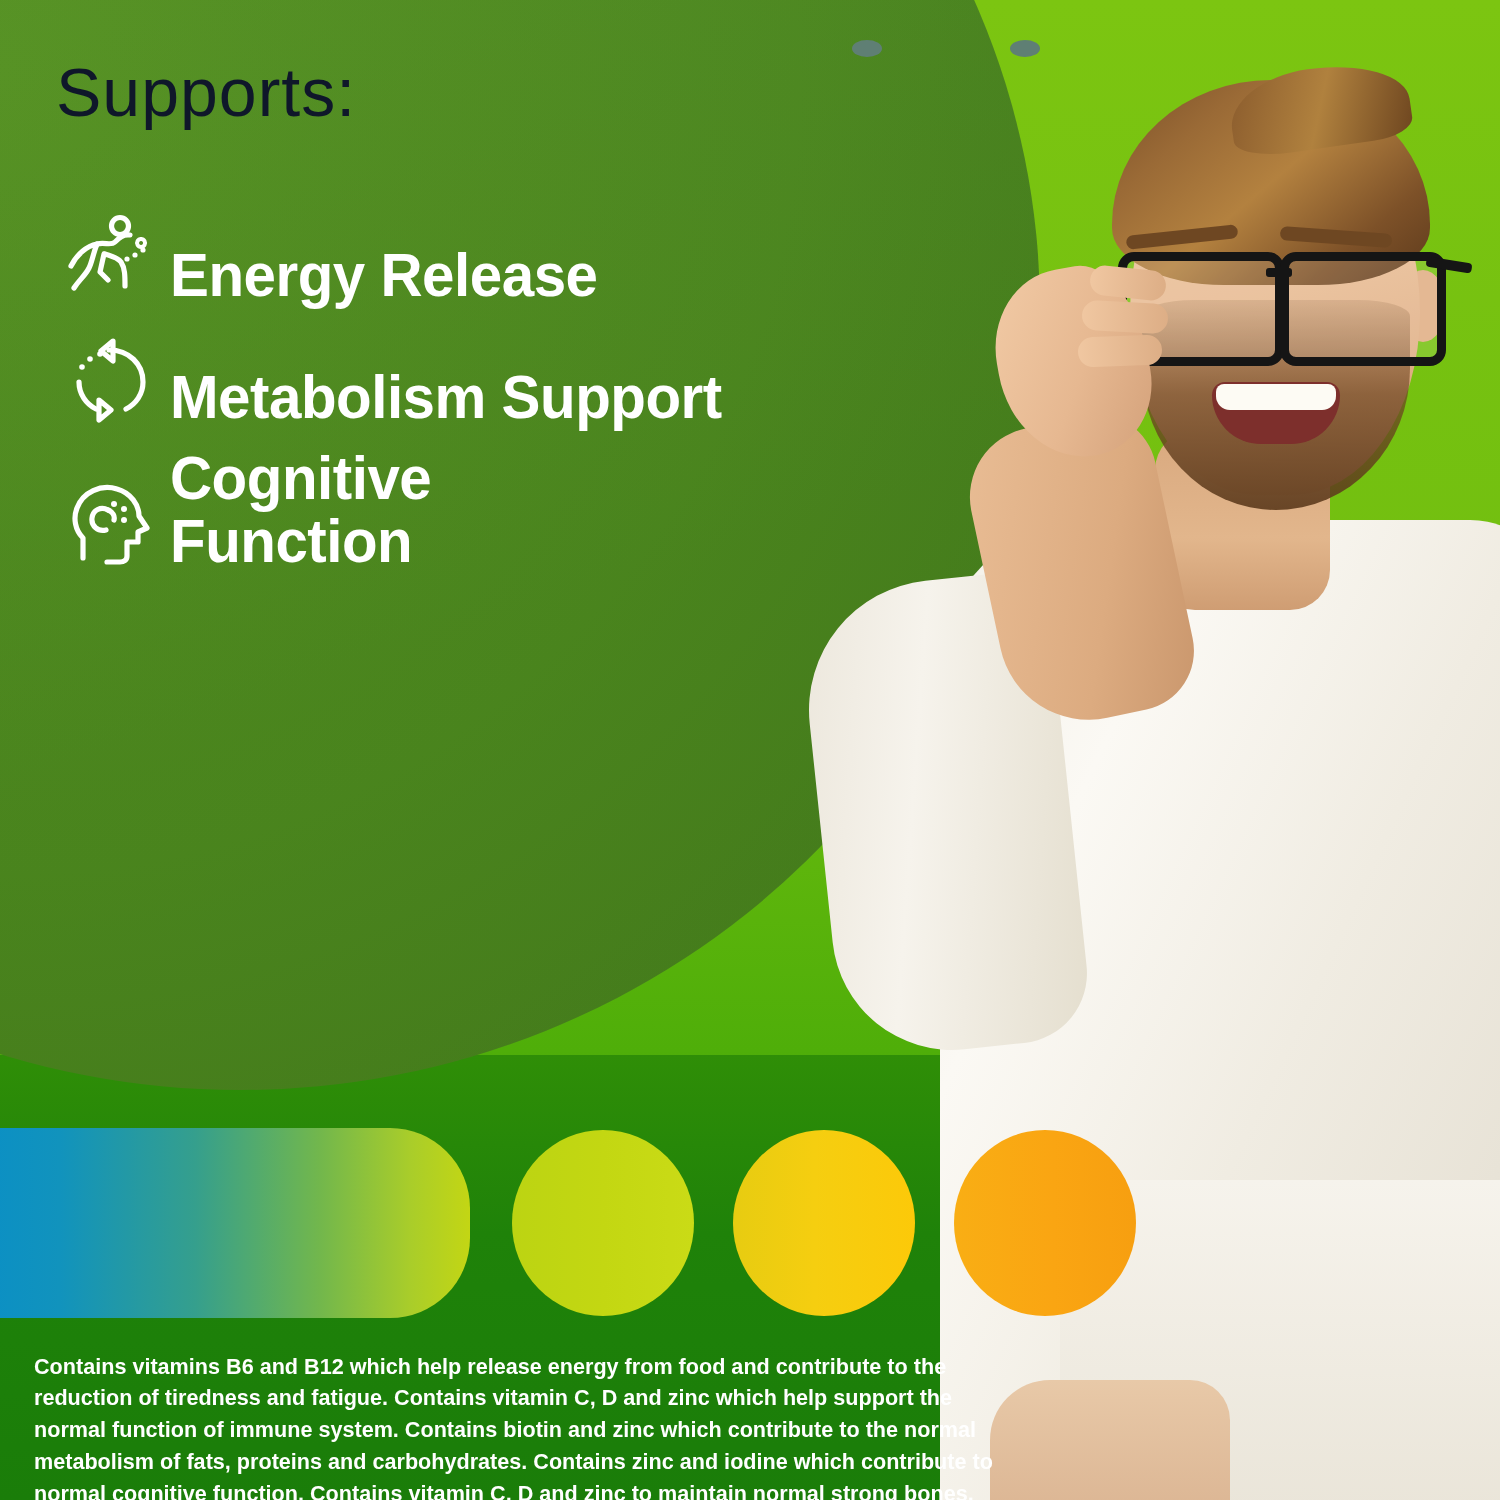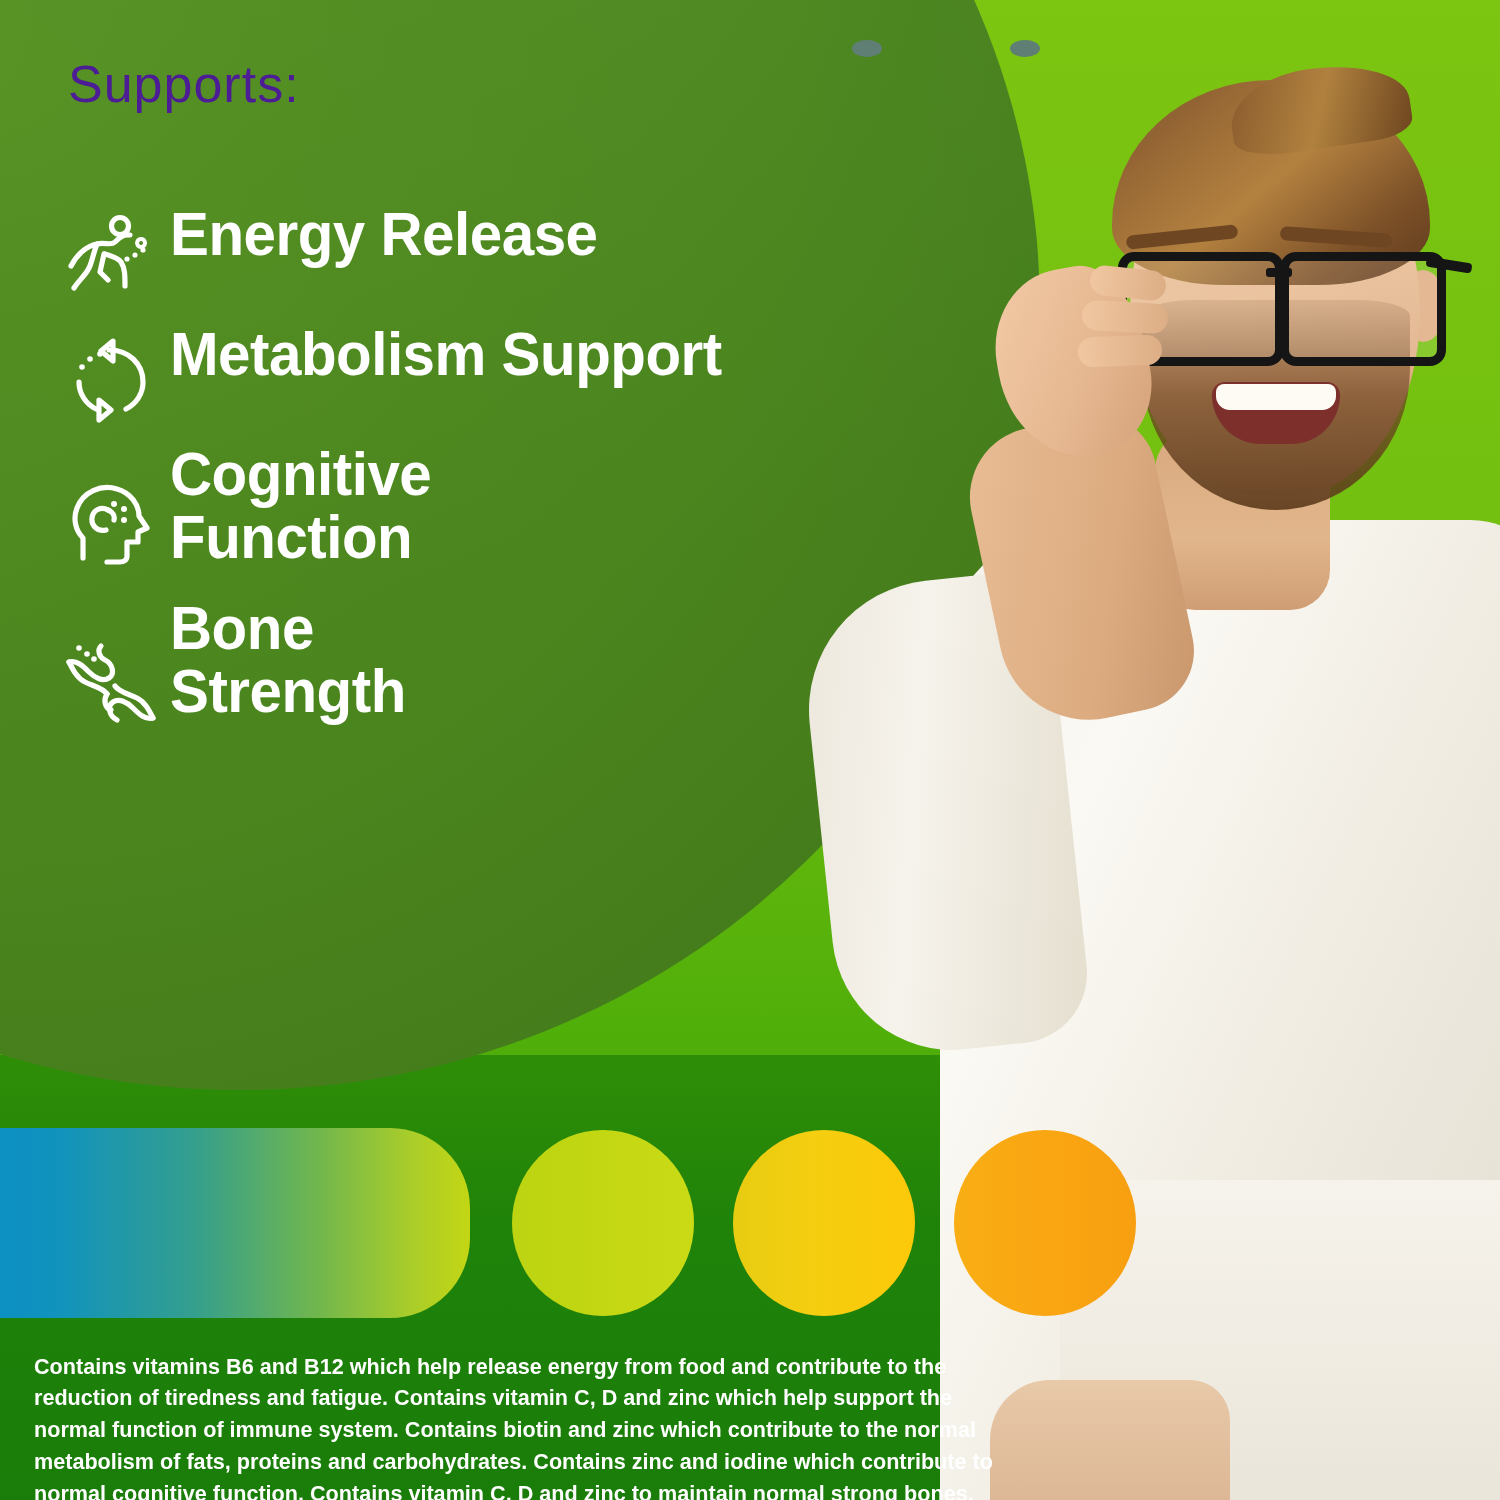--- a/index.html
+++ b/index.html
@@ -38,28 +38,28 @@
     border-radius:0 80px 80px 0;
     background:linear-gradient(90deg,#0a8fc6 0%,#1193bd 18%,#359f8d 45%,#72b74c 70%,#a9cd2a 88%,#c3d614 100%);
   }
   .pill-el{position:absolute;top:2px;width:182px;height:186px;border-radius:50%;}
   .pill-lime{left:512px;background:linear-gradient(90deg,#bcd412 0%,#c3d712 50%,#cadb16 100%);}
   .pill-yellow{left:733px;background:linear-gradient(90deg,#e7cc11 0%,#f5ce10 45%,#fcc909 100%);}
   .pill-orange{left:954px;background:linear-gradient(90deg,#f9ae14 0%,#faa512 55%,#f79f10 100%);}
 
   
   .title{
-    position:absolute;left:68px;top:58px;
-    font-size:52px;font-weight:300;color:#4c1d95;letter-spacing:1px;
+    position:absolute;left:56px;top:58px;
+    font-size:68px;font-weight:300;color:#0f172a;letter-spacing:1px;
     line-height:1;
   }
 
   
   .benefits{position:absolute;left:52px;top:196px;width:940px;}
-  .benefit{display:flex;align-items:flex-start;margin-bottom:6px;}
+  .benefit{display:flex;align-items:flex-end;margin-bottom:6px;}
   .benefit .ico{width:118px;flex:0 0 118px;display:flex;justify-content:center;}
   .benefit .ico svg{display:block;}
   .benefit .label{
     color:#ffffff;font-weight:bold;font-size:62px;line-height:1.02;
     letter-spacing:-0.5px;
     font-family:"Liberation Sans Narrow","Liberation Sans",sans-serif;
     transform:scaleX(.94);transform-origin:left center;
     white-space:pre-line;
   }
   .b0 .ico{padding-top:14px;} .b0 .label{padding-top:6px;}
@@ -255,36 +255,20 @@
           <path d="M45 34 C50 36 52 40 51 44"></path>
           <circle cx="61" cy="33" r="3" fill="#fff" stroke="none"></circle>
           <circle cx="61" cy="44" r="3" fill="#fff" stroke="none"></circle>
           <circle cx="51" cy="28" r="3" fill="#fff" stroke="none"></circle>
         </svg>
       </span>
       <span class="label">Cognitive
 Function</span>
     </div>
 
-    <div class="benefit b4">
-      <span class="ico">
-        <svg width="96" height="96" viewBox="0 0 96 96" fill="none" stroke="#ffffff" stroke-width="5.2" stroke-linecap="round" stroke-linejoin="round">
-          <path d="M6 32 C14 30 20 36 26 42 C32 48 40 52 46 48 C52 44 50 34 42 30 C36 27 34 20 38 16"></path>
-          <path d="M6 32 C10 40 14 48 22 52 C30 56 40 58 44 64"></path>
-          <path d="M90 88 C82 90 76 84 70 78 C64 72 56 68 50 72 C44 76 46 86 54 90"></path>
-          <path d="M90 88 C86 80 82 72 74 68 C66 64 56 62 52 56"></path>
-          <path d="M44 64 C40 70 42 78 48 80"></path>
-          <circle cx="16" cy="18" r="2.8" fill="#fff" stroke="none"></circle>
-          <circle cx="24" cy="24" r="2.8" fill="#fff" stroke="none"></circle>
-          <circle cx="31" cy="29" r="2.8" fill="#fff" stroke="none"></circle>
-        </svg>
-      </span>
-      <span class="label">Bone
-Strength</span>
-    </div>
 
   </div>
 
   <div class="pillbar">
     <div class="pill-gradient"></div>
     <div class="pill-el pill-lime"></div>
     <div class="pill-el pill-yellow"></div>
     <div class="pill-el pill-orange"></div>
   </div>
 

